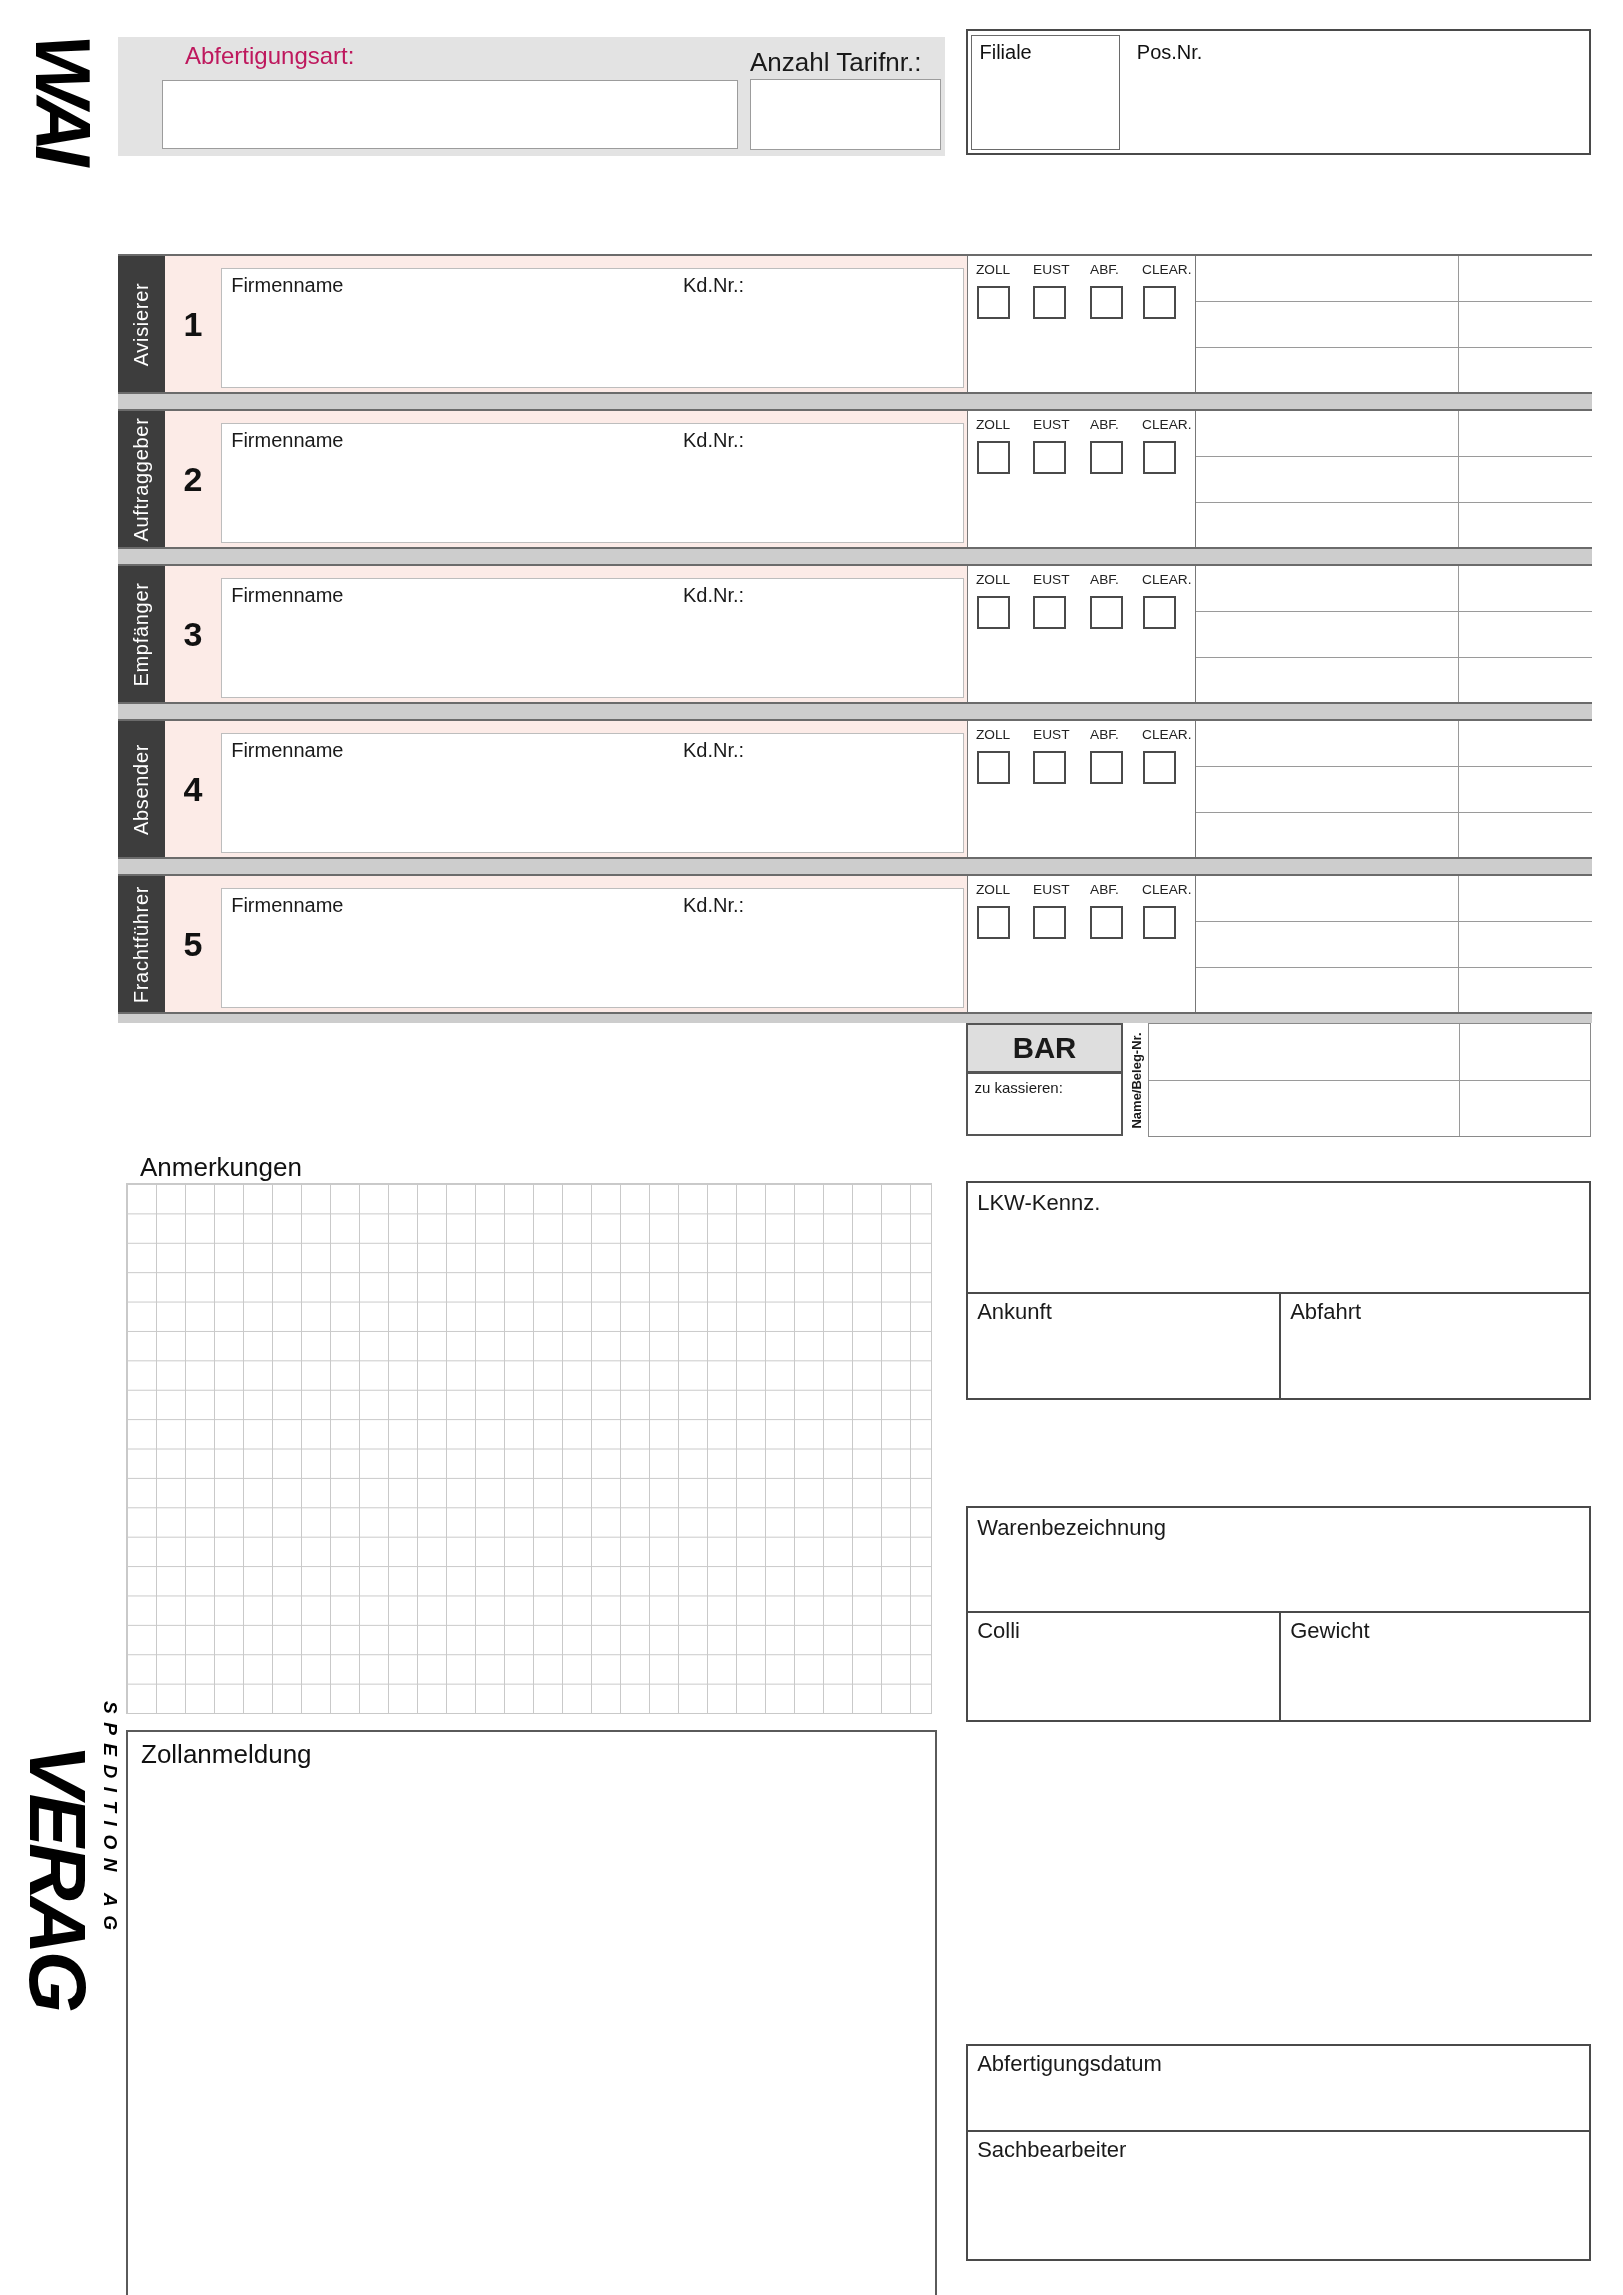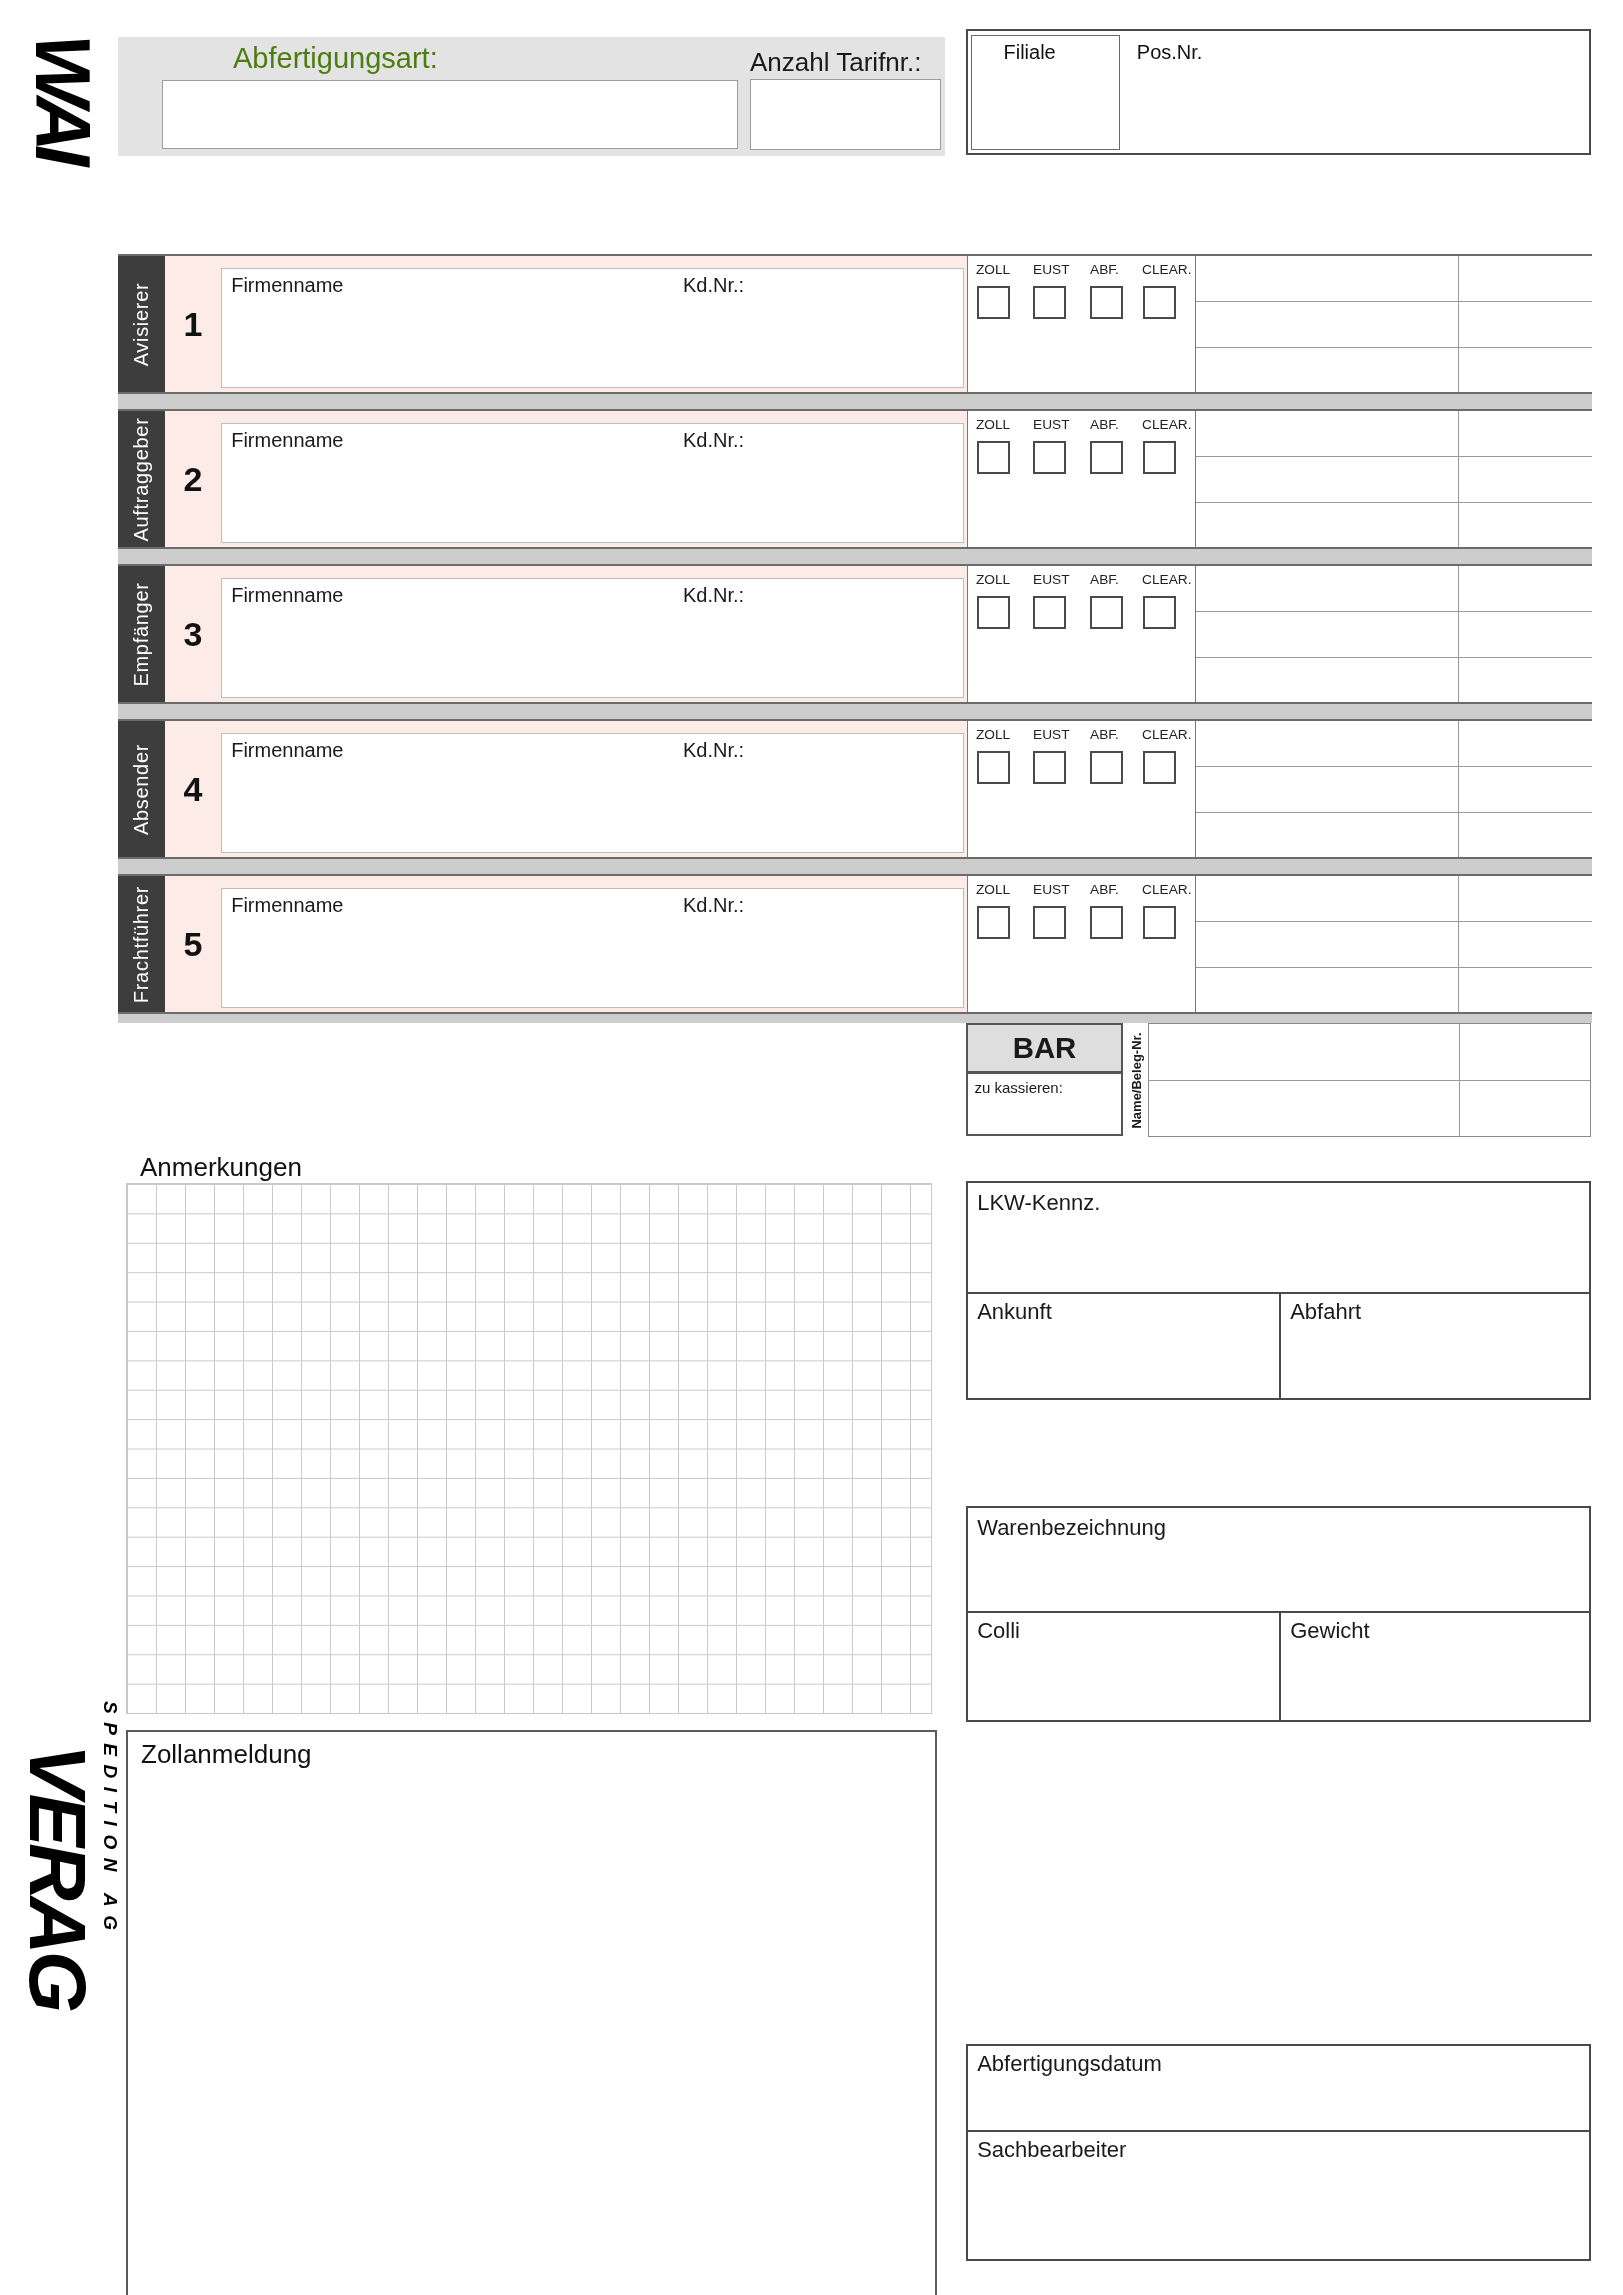--- a/index.html
+++ b/index.html
@@ -26,21 +26,21 @@
   }
   .spedition-logo {
     position:absolute; left:99px; top:1701px;
     writing-mode:vertical-rl; text-orientation:mixed;
     font-size:19px; font-weight:bold; font-style:italic;
     letter-spacing:8.5px; color:#000;
   }
 
   
   .hdr-gray { left:118px; top:37px; width:827px; height:119px; background:#e3e3e3; }
-  .hdr-label { font-size:29px; color:#4d7c0f;margin-left:48px; }
+  .hdr-label { font-size:24px; color:#be185d; }
   .input-box { background:#ffffff; border:1.3px solid #9c9c9c; }
   .filiale-outer { left:966px; top:29.4px; width:625px; height:126px; border:2px solid #4a4a4a; background:#fff; }
   .filiale-inner { left:2.6px; top:3.9px; width:149px; height:115px; border:1.3px solid #6a6a6a; }
   .box-label { font-size:20px; color:#111; }
 
   
   .abr-band { left:966px; top:189px; width:625px; height:65px; background:#ececec; border:1.3px solid #9a9a9a; }
   .abr-title { font-size:27.5px; color:#111; }
   .col-head {
     position:absolute; top:29.4px; height:34px; background:#d6d6d6; border:1.3px solid #8a8a8a;
@@ -117,21 +117,21 @@
   <div class="spedition-logo">SPEDITION AG</div>
 
   <div class="abs hdr-gray"></div>
   <div class="abs hdr-label" style="left:185px; top:42px;">Abfertigungsart:</div>
   <div class="abs input-box" style="left:162px; top:80px; width:576px; height:69px;"></div>
   <div class="abs" style="left:750px; top:47px; font-size:26px;">Anzahl Tarifnr.:</div>
   <div class="abs input-box" style="left:750px; top:79px; width:191px; height:71px;"></div>
 
   <div class="abs filiale-outer">
     <div class="abs filiale-inner">
-      <div class="abs box-label" style="left:7.9px; top:5.2px;margin-left:24px;">Filiale</div>
+      <div class="abs box-label" style="left:7.9px; top:5.2px;">Filiale</div>
     </div>
     <div class="abs" style="left:157px; top:0; right:0; bottom:0;">
       <div class="abs box-label" style="left:11.8px; top:9.2px;">Pos.Nr.</div>
     </div>
   </div>
 
 
   <div class="sep" style="top:394px; height:15px;"></div>
   <div class="sep" style="top:549px; height:15px;"></div>
   <div class="sep" style="top:704px; height:15px;"></div>

